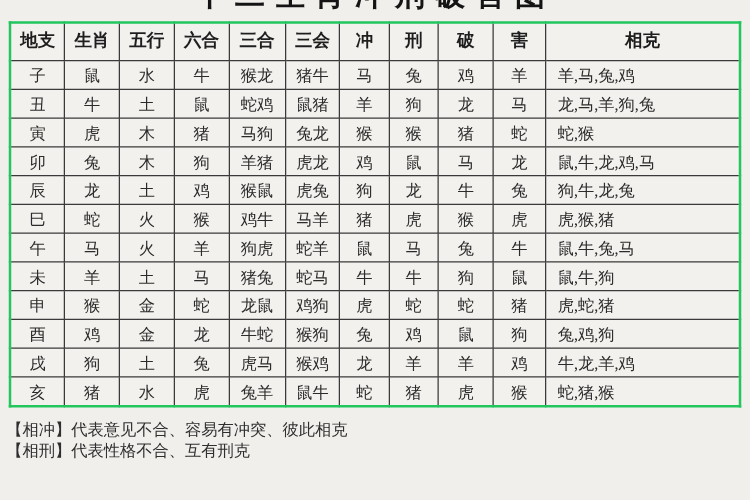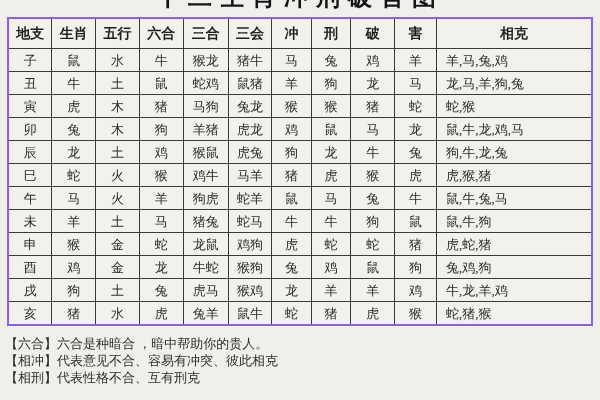--- a/index.html
+++ b/index.html
@@ -63,21 +63,21 @@
   table.zodiac td.kecell, table.zodiac th.kecell { 
     text-align: left;
     padding-left: 9px;
     margin-top: 48px;
   }
   table.zodiac th.kecell { 
     text-align: center;
     padding-left: 0;
   }
   table.zodiac {
-    border: 2px solid #8b5cf6;
+    border: 2px solid #22c55e;
   }
   .legend {
     margin: 9px 0 0 5px;
   }
   .legend .legend-line {
     font-size: 13px;
     line-height: 17px;
     color: #2e2e2e;
     white-space: nowrap;
   }
@@ -276,18 +276,17 @@
             <td>猪</td>
             <td>虎</td>
             <td>猴</td>
             <td class="kecell">蛇,猪,猴</td>
           </tr>
         </tbody>
     </table>
   </div>
 
   <div class="legend" id="legend-block">
-      <div class="legend-line">【六合】六合是种暗合 ，暗中帮助你的贵人。</div>
       <div class="legend-line">【相冲】代表意见不合、容易有冲突、彼此相克</div>
       <div class="legend-line">【相刑】代表性格不合、互有刑克</div>
     </div>
 
 </div>
 
 </body></html>

